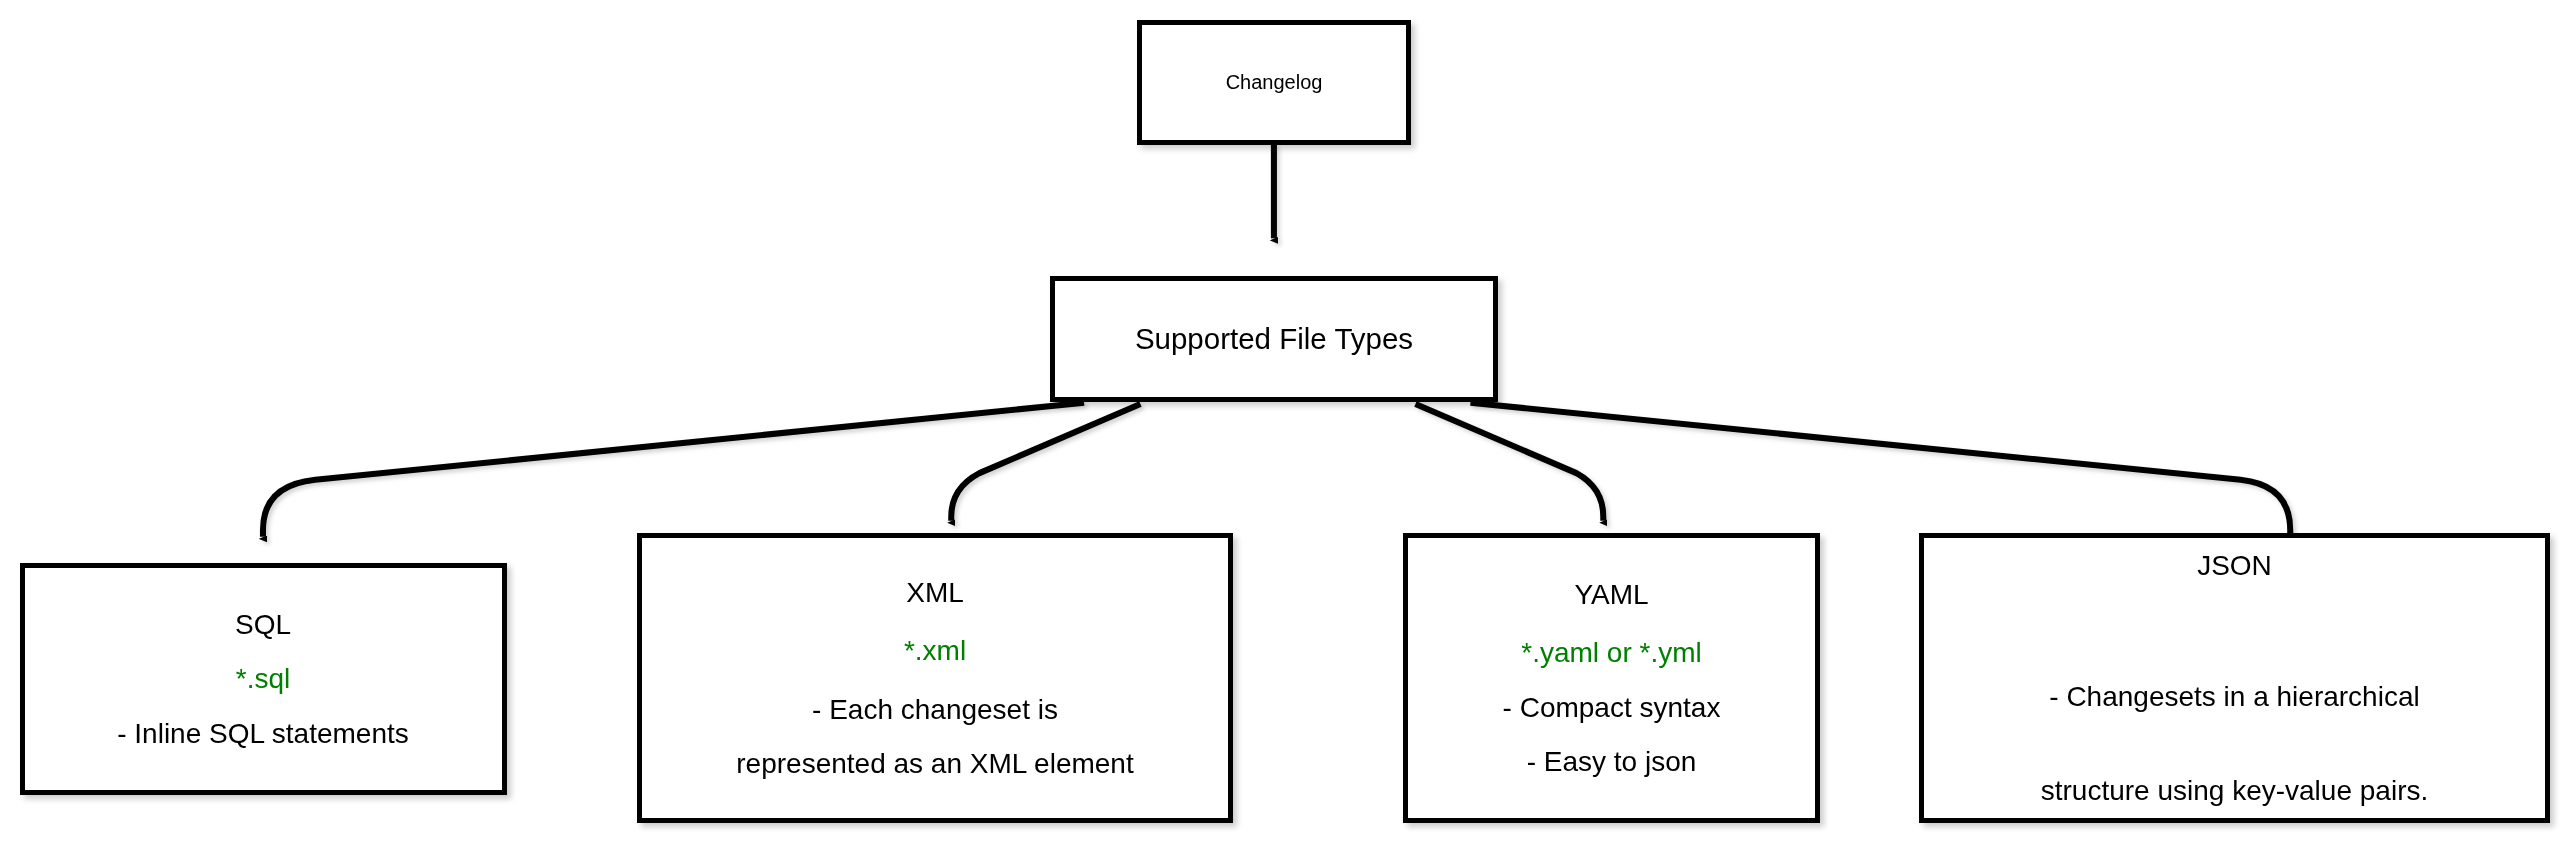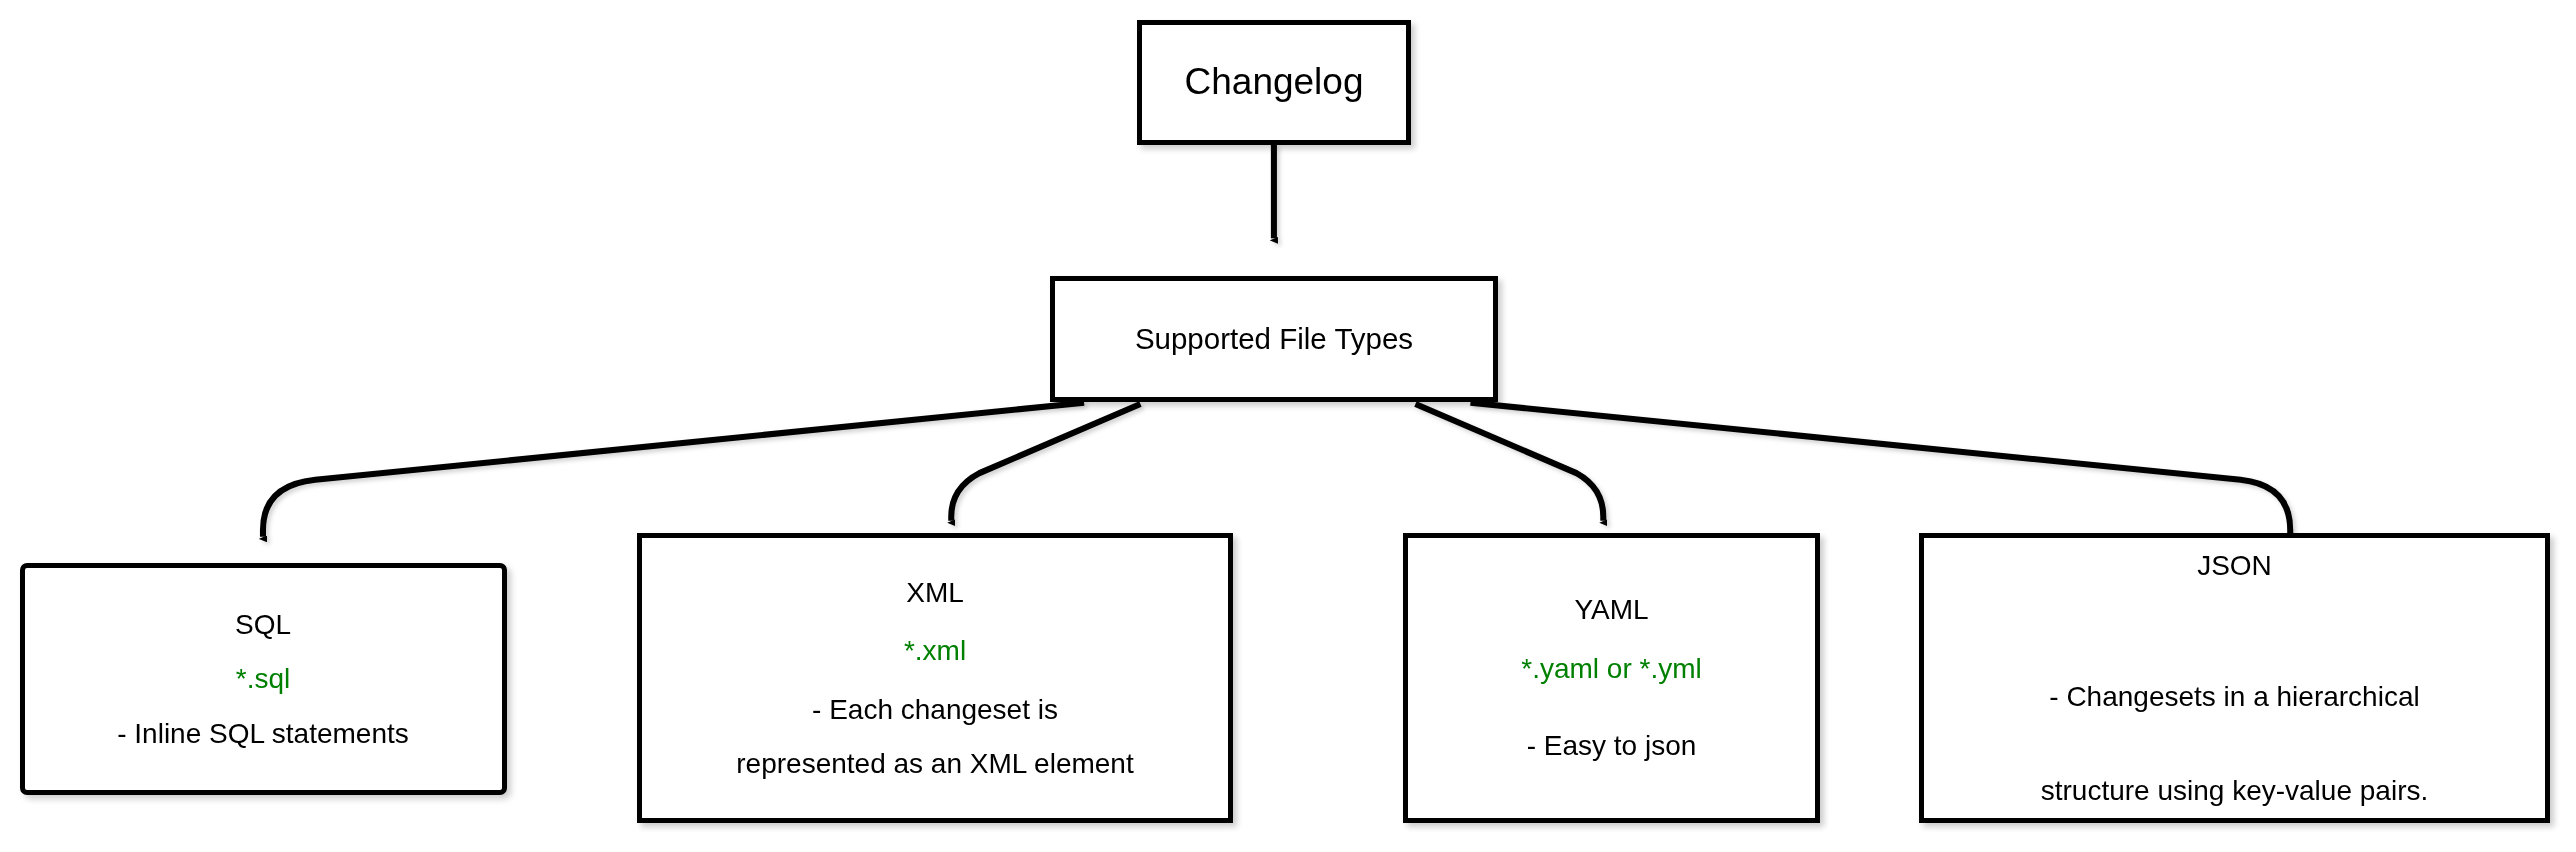--- a/index.html
+++ b/index.html
@@ -45,38 +45,37 @@
     width: 100%;
     line-height: 1.12;
     white-space: nowrap;
   }
   
   #node-changelog {
     left: 1137px;
     top: 19.5px;
     width: 274px;
     height: 125px;
-    font-size: 37px;
+    font-size: 20px;
   }
   #node-supported {
     left: 1050px;
     top: 276px;
     width: 448px;
     height: 126px;
     font-size: 29.5px;
   }
   
   #node-sql {
     left: 19.5px;
     top: 563px;
     width: 487px;
     height: 232px;
     font-size: 28px;
     padding: 10.7px 6.7px;
-    border-radius: 7px;
   }
   #node-xml {
     left: 637px;
     top: 533px;
     width: 596px;
     height: 290px;
     font-size: 28px;
     padding: 12px 8px;
   }
   #node-yaml {
@@ -155,20 +154,21 @@
     <span class="line">- Each changeset is</span>
     <div class="spacer-md"></div>
     <span class="line">represented as an XML element</span>
   </div>
 
   <div class="node" id="node-yaml">
     <span class="line">YAML</span>
     <div class="spacer-lg"></div>
     <span class="line ext">*.yaml or *.yml</span>
     <div class="spacer-md"></div>
+    <span class="line">- Compact syntax</span>
     <div class="spacer-md"></div>
     <span class="line">- Easy to json</span>
   </div>
 
   <div class="node" id="node-json">
     <span class="line">JSON</span>
     <div class="spacer-lg"></div>
     <div class="spacer-lg"></div>
     <span class="line">- Changesets in a hierarchical</span>
     <div class="spacer-md"></div>

